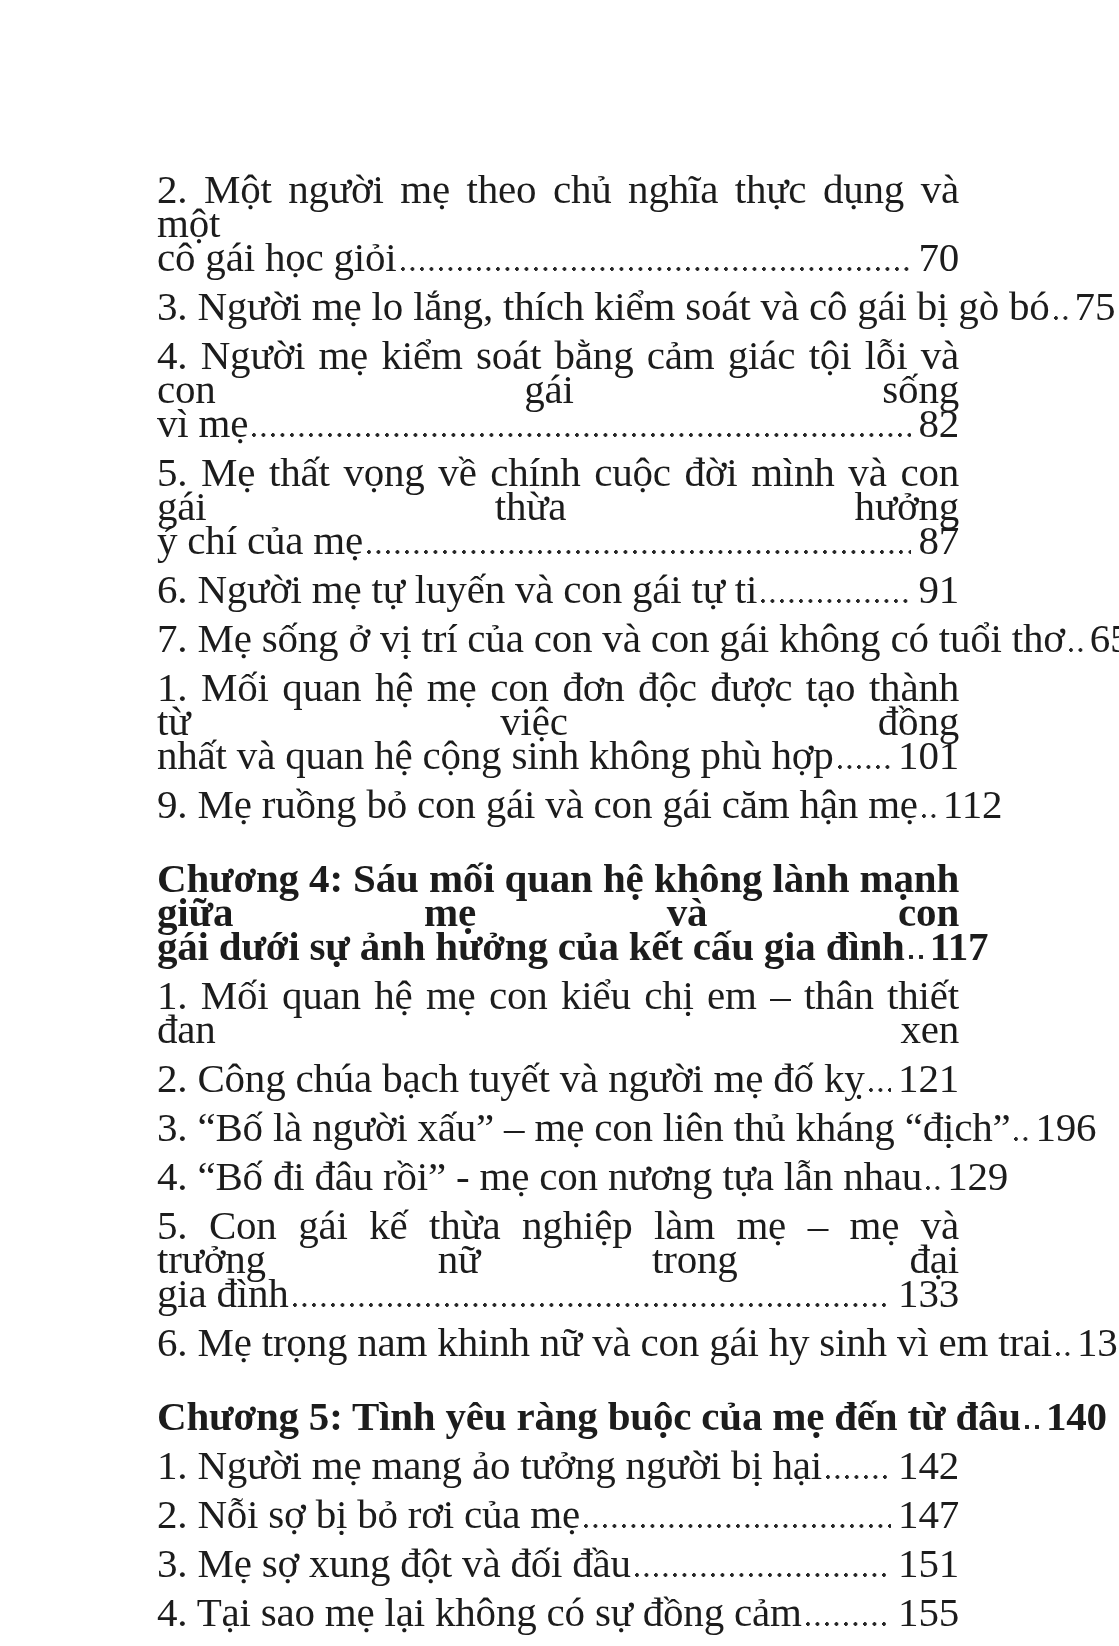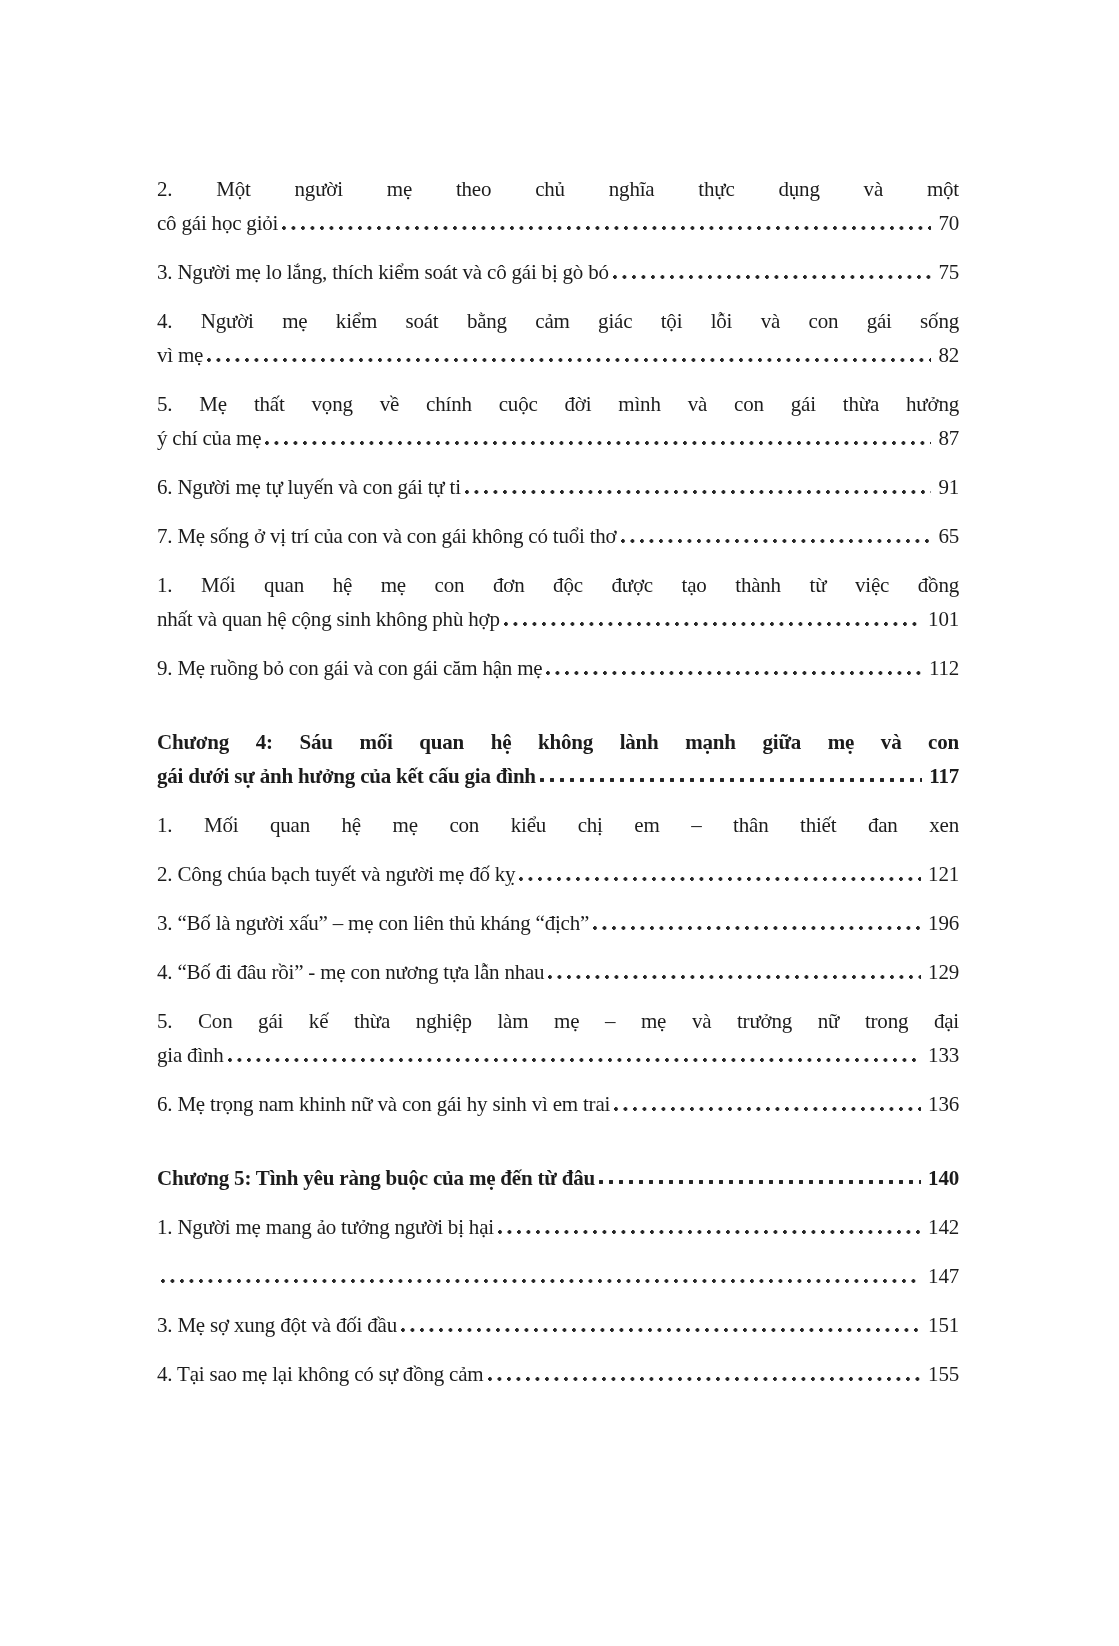--- a/index.html
+++ b/index.html
@@ -18,21 +18,21 @@
     width: 1119px;
     height: 1646px;
     padding: 172px 160px 40px 157px;
     overflow: hidden;
     background: var(--paper, #ffffff);
   }
   .toc {
     width: 100%;
   }
   .entry {
-    font-size: 21px;
+    font-size: 41px;
     line-height: 34px;
     letter-spacing: -0.2px;
     margin: 0 0 15px 0;
   }
   .entry.chapter {
     font-weight: bold;
     margin-top: 40px;
   }
   .line.full {
     text-align: justify;
@@ -188,20 +188,21 @@
       </div>
       <div class="entry">
         <div class="line last">
           <span class="txt">1. Người mẹ mang ảo tưởng người bị hại</span>
           <span class="dots"></span>
           <span class="pg">142</span>
         </div>
       </div>
       <div class="entry">
         <div class="line last">
+          <span class="txt">2. Nỗi sợ bị bỏ rơi của mẹ</span>
           <span class="dots"></span>
           <span class="pg">147</span>
         </div>
       </div>
       <div class="entry">
         <div class="line last">
           <span class="txt">3. Mẹ sợ xung đột và đối đầu</span>
           <span class="dots"></span>
           <span class="pg">151</span>
         </div>

